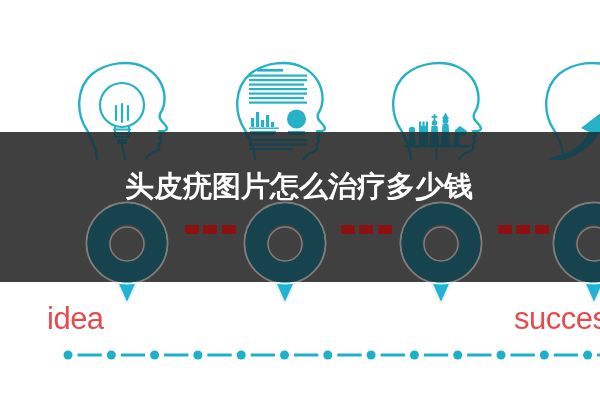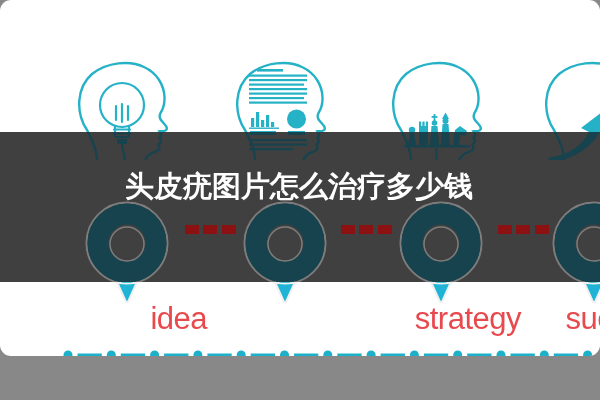--- a/index.html
+++ b/index.html
@@ -2,41 +2,41 @@
 <html style="--bg: #ffffff; --c-band: #404040; --c-teal: #25b2c7; --c-tealfill: #1fb4d6; --c-dark: #17434e; --c-darkfill: #0f4858; --c-edgelight: #f0f0f0; --c-edgedark: #7d7d7d; --c-captext: #ffffff; --c-red: #e8494d; --c-dash: #8c1113; --c-dot: #1cb0c9;"><head>
 <meta charset="utf-8">
 <style>
   :root{
     --bg:#ffffff; --c-band:#404040; --c-teal:#25b2c7; --c-tealfill:#1fb4d6;
     --c-dark:#17434e; --c-darkfill:#0f4858; --c-edgelight:#f0f0f0; --c-edgedark:#7d7d7d;
     --c-captext:#ffffff; --c-red:#e8494d; --c-dash:#8c1113; --c-dot:#1cb0c9;
   }
   html,body{margin:0;padding:0;background:#888;}
   #stage{
-    position:relative;width:600px;height:356px;overflow:hidden;
-    background:var(--bg);font-family:"Liberation Sans",sans-serif;border-radius:11px;
+    position:relative;width:600px;height:400px;overflow:hidden;
+    background:var(--bg);font-family:"Liberation Sans",sans-serif;
   }
   .band{position:absolute;left:0;top:132px;width:600px;height:150px;background:var(--c-band);z-index:1;}
   .dual{position:absolute;z-index:2;width:120px;}
   .head-wrap{top:60px;height:100px;}
   .pin-wrap{top:198px;height:112px;}
   .part{position:absolute;left:0;width:120px;overflow:hidden;}
   .part svg{position:absolute;left:0;width:120px;display:block;}
   svg.bright{--ink:var(--c-teal);--ink2:var(--c-tealfill);--edge:var(--c-edgelight);}
   svg.darkc{--ink:var(--c-dark);--ink2:var(--c-darkfill);--edge:var(--c-edgedark);}
   .caption{
     position:absolute;left:125px;top:167px;z-index:3;color:var(--c-captext);
     font-size:29px;font-weight:bold;letter-spacing:0px;white-space:nowrap;
     font-family:"DejaVu Sans","Liberation Sans",sans-serif;
   }
   .dash-group{position:absolute;top:225px;z-index:3;white-space:nowrap;font-size:0;}
   .dash-group .dash{display:inline-block;width:14px;height:9px;background:var(--c-dash);margin-right:4.5px;}
   .dash-group .dash:last-child{margin-right:0;}
   .step-label{
-    position:absolute;top:301px;width:160px;z-index:2;text-align:right;
+    position:absolute;top:301px;width:160px;z-index:2;text-align:left;
     color:var(--c-red);font-size:31px;font-weight:300;letter-spacing:-0.5px;
     font-family:"Liberation Sans",sans-serif;
   }
   #dotline{position:absolute;left:0;top:345px;width:600px;height:20px;z-index:2;}
 </style>
 </head>
 <body>
 
 <div id="stage">
 
@@ -277,21 +277,20 @@
 
   <div id="dashes">
       <div class="dash-group" style="left: 184.5px;"><span class="dash"></span><span class="dash"></span><span class="dash"></span></div>
       <div class="dash-group" style="left: 340.5px;"><span class="dash"></span><span class="dash"></span><span class="dash"></span></div>
       <div class="dash-group" style="left: 497.5px;"><span class="dash"></span><span class="dash"></span><span class="dash"></span></div>
     </div>
 
   <div class="caption">头皮疣图片怎么治疗多少钱</div>
 
   <div class="step-label" style="left: 47px;">idea</div>
-  <div class="step-label" style="left: 361px;">strategy</div>
   <div class="step-label" style="left: 514px;">success</div>
 
   <svg id="dotline" viewBox="0 0 600 20">
       <circle cx="68" cy="10" r="4.5" fill="#1cb0c9"></circle>
       <line x1="77.5" x2="101.8" y1="10" y2="10" stroke="#1cb0c9" stroke-width="3"></line>
       <circle cx="111.3" cy="10" r="4.5" fill="#1cb0c9"></circle>
       <line x1="120.8" x2="145.1" y1="10" y2="10" stroke="#1cb0c9" stroke-width="3"></line>
       <circle cx="154.6" cy="10" r="4.5" fill="#1cb0c9"></circle>
       <line x1="164.1" x2="188.39999999999998" y1="10" y2="10" stroke="#1cb0c9" stroke-width="3"></line>
       <circle cx="197.89999999999998" cy="10" r="4.5" fill="#1cb0c9"></circle>

